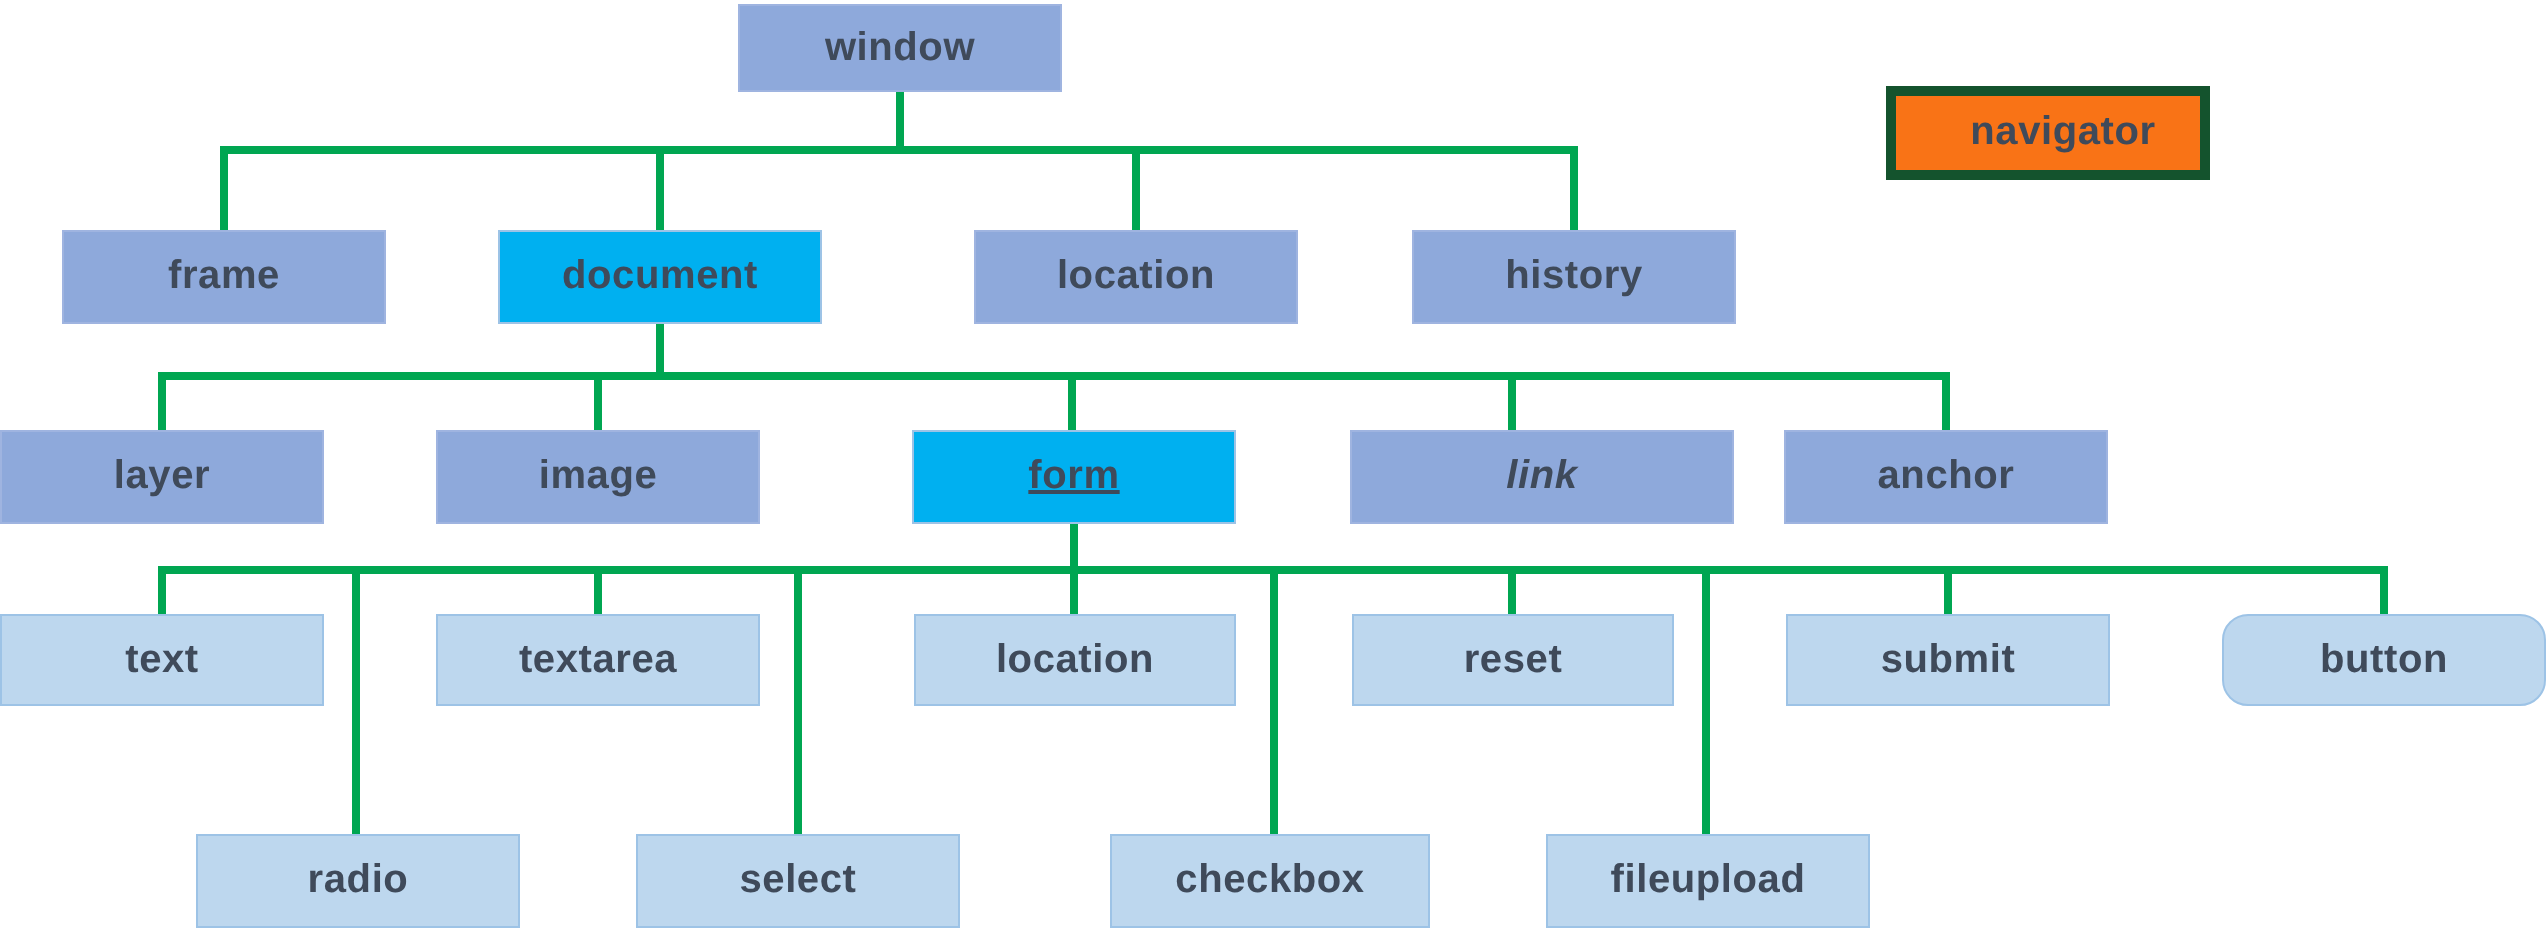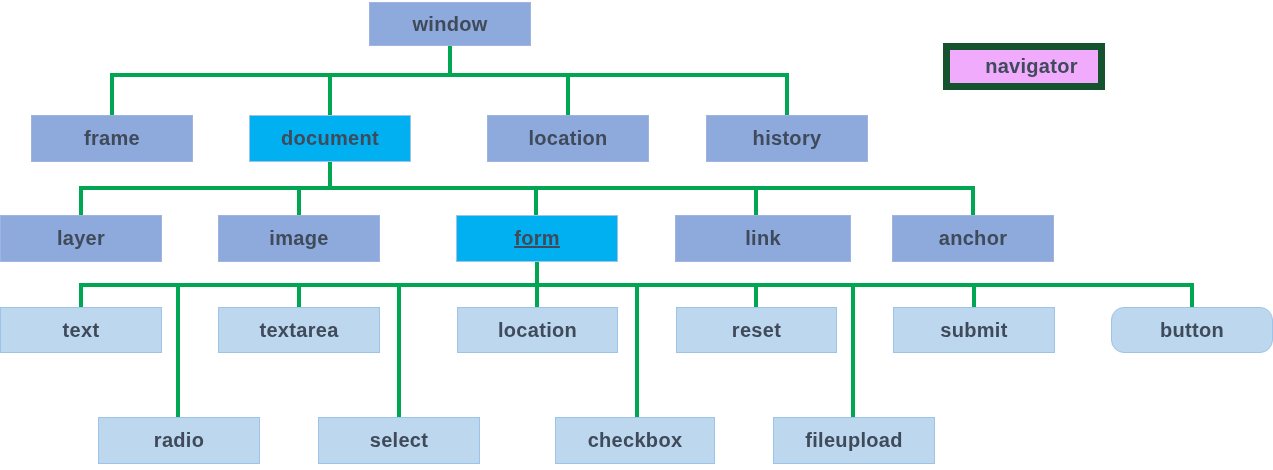--- a/index.html
+++ b/index.html
@@ -8,21 +8,21 @@
     background:#ffffff;font-family:"Liberation Sans",sans-serif;
   }
   .node{
     position:absolute;display:flex;align-items:center;justify-content:center;
     font-weight:bold;font-size:20px;color:#3F4A5A;box-sizing:border-box;
     letter-spacing:0.3px;
   }
   .blue {background:#8EA9DB;border:1px solid #9FB4E0;}
   .cyan {background:#00B0F0;border:1px solid #9DC3E6;}
   .light{background:#BDD7EE;border:1px solid #9DC3E6;}
-  .green{background:#f0abfc;border:7px solid #14532d;padding-left:15px;}
+  .green{background:#f97316;border:5px solid #14532d;padding-left:15px;}
   .connector{position:absolute;background:#00A651;}
 </style>
 </head>
 <body>
 
 <div id="canvas">
 
   <div class="connector" style="left:448px;top:46px;width:4px;height:29px;"></div>
   <div class="connector" style="left:110px;top:73px;width:679px;height:4px;"></div>
   <div class="connector" style="left:110px;top:73px;width:4px;height:42px;"></div>
@@ -55,21 +55,21 @@
   <div class="node green" style="left:943px;top:43px;width:162px;height:47px;">navigator</div>
 
   <div class="node blue" style="left:31px;top:115px;width:162px;height:47px;">frame</div>
   <div class="node cyan" style="left:249px;top:115px;width:162px;height:47px;">document</div>
   <div class="node blue" style="left:487px;top:115px;width:162px;height:47px;">location</div>
   <div class="node blue" style="left:706px;top:115px;width:162px;height:47px;">history</div>
 
   <div class="node blue" style="left:0px;top:215px;width:162px;height:47px;">layer</div>
   <div class="node blue" style="left:218px;top:215px;width:162px;height:47px;">image</div>
   <div class="node cyan" style="left:456px;top:215px;width:162px;height:47px;text-decoration:underline;">form</div>
-  <div class="node blue" style="left:675px;top:215px;width:176px;height:47px;">link</div>
+  <div class="node blue" style="left:675px;top:215px;width:192px;height:47px;font-style:italic;">link</div>
   <div class="node blue" style="left:892px;top:215px;width:162px;height:47px;">anchor</div>
 
   <div class="node light" style="left:0px;top:307px;width:162px;height:46px;">text</div>
   <div class="node light" style="left:218px;top:307px;width:162px;height:46px;">textarea</div>
   <div class="node light" style="left:457px;top:307px;width:161px;height:46px;">location</div>
   <div class="node light" style="left:676px;top:307px;width:161px;height:46px;">reset</div>
   <div class="node light" style="left:893px;top:307px;width:162px;height:46px;">submit</div>
   <div class="node light" style="left:1111px;top:307px;width:162px;height:46px;border-radius:13px;">button</div>
 
   <div class="node light" style="left:98px;top:417px;width:162px;height:47px;">radio</div>

